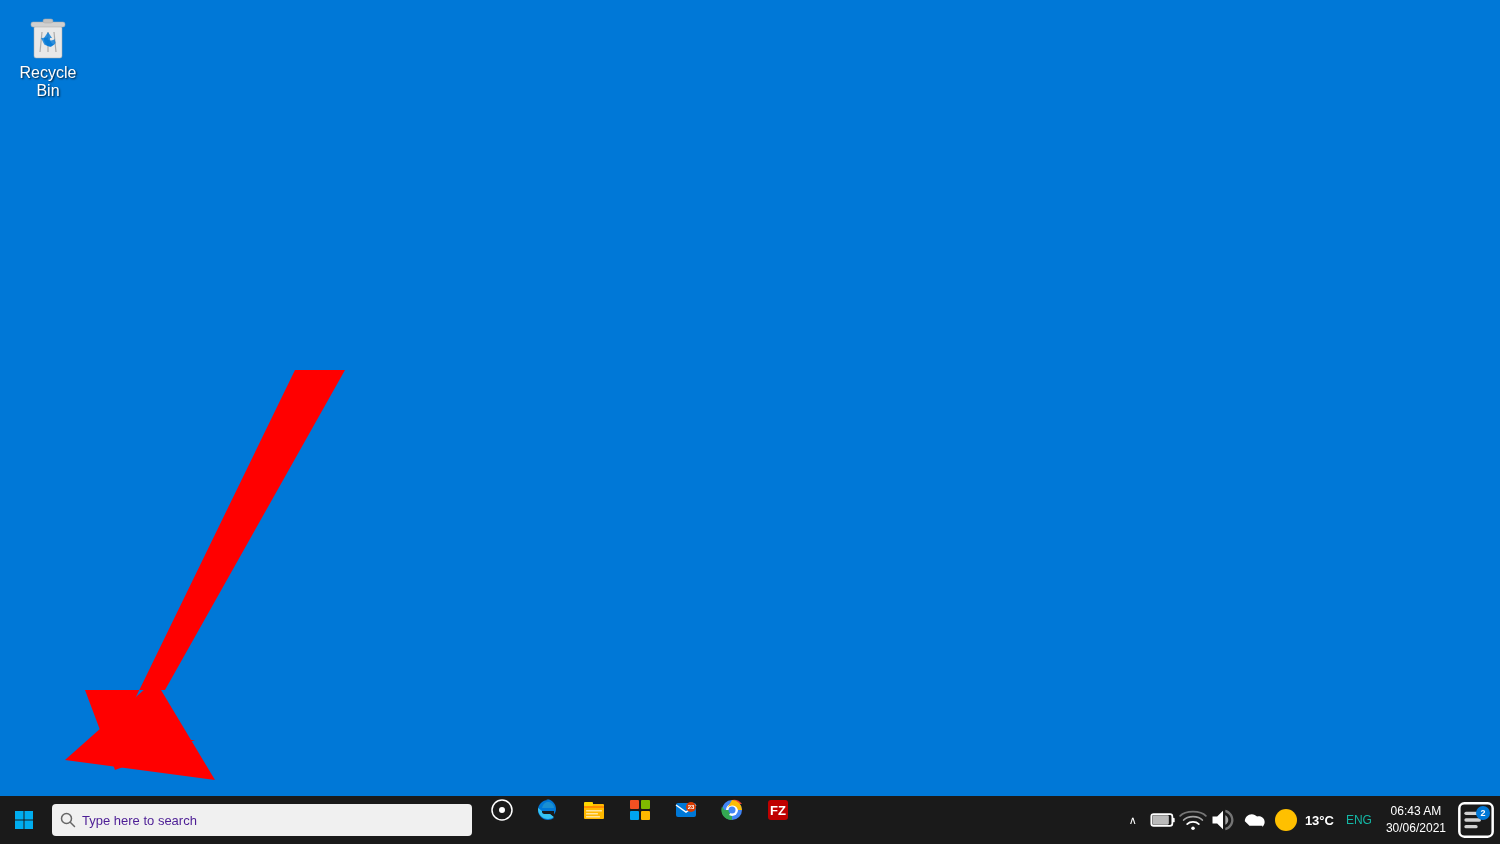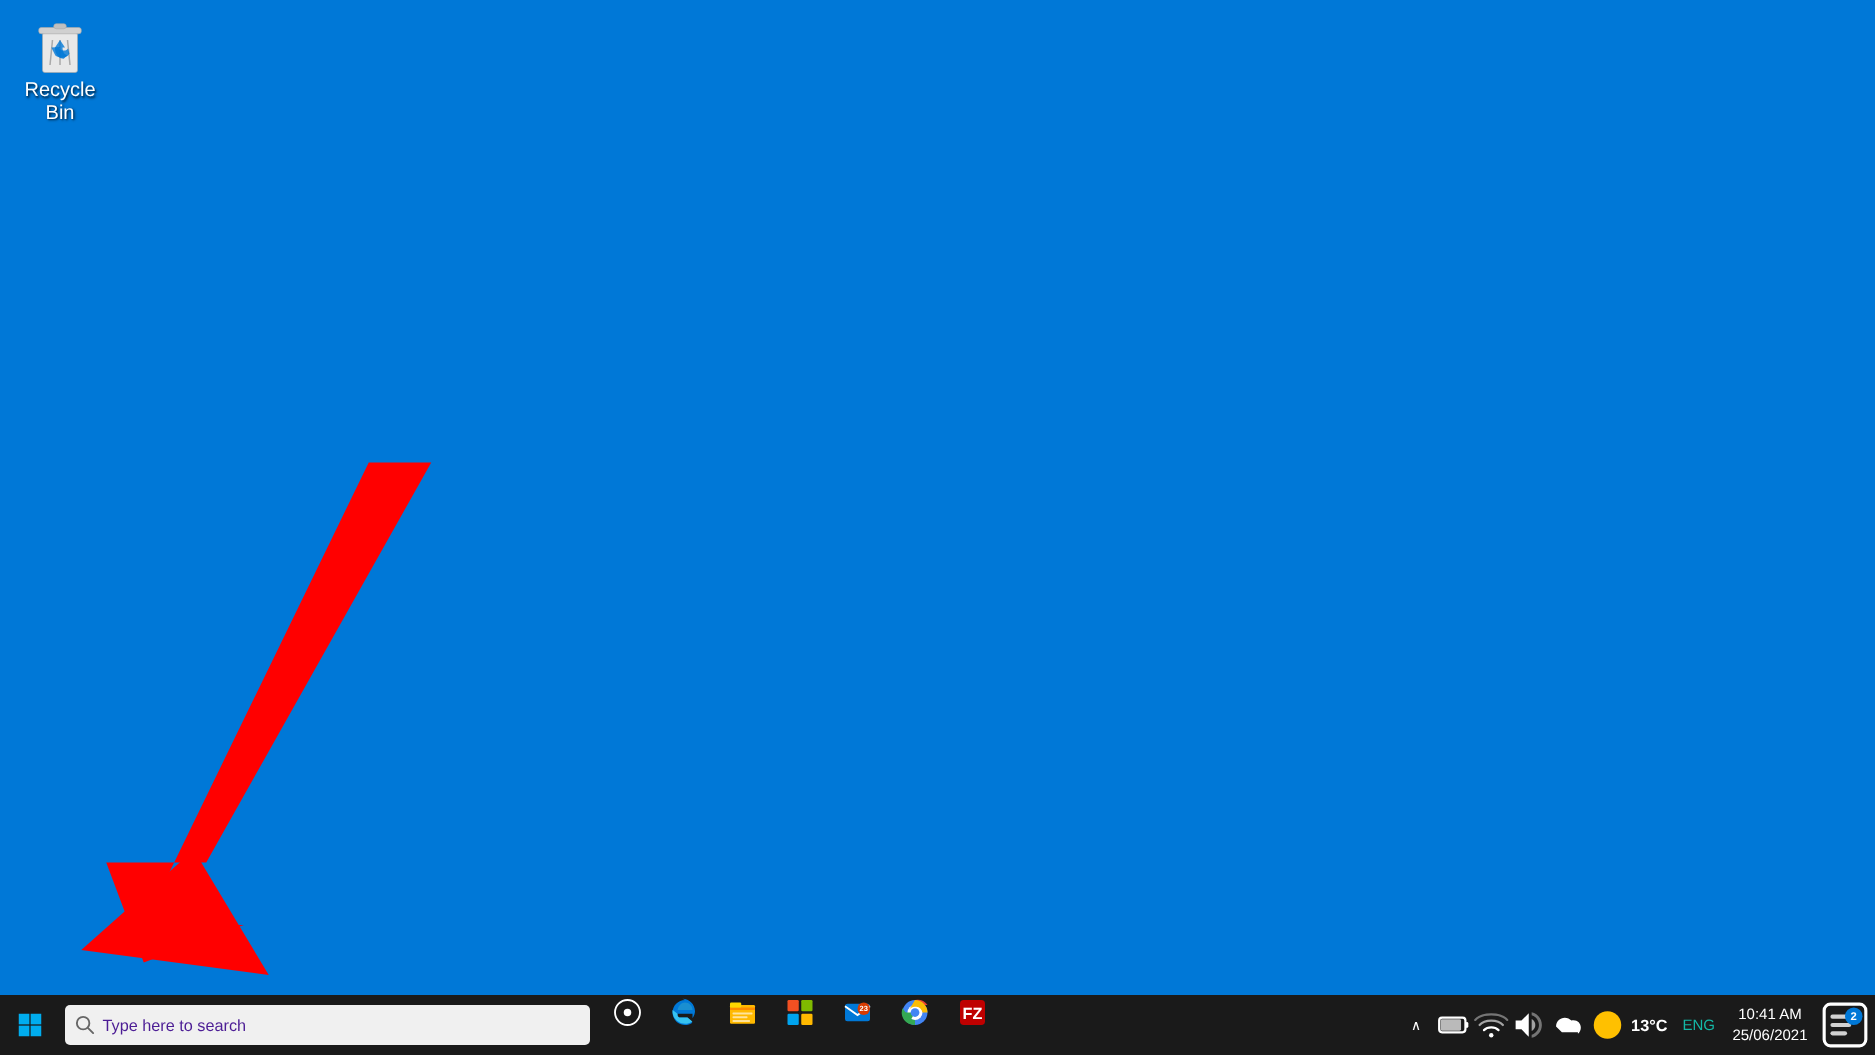--- a/index.html
+++ b/index.html
@@ -376,22 +376,22 @@
     </div>
 
     <div id="weather-widget">
       <div class="sun-icon"></div>
       <span>13°C</span>
     </div>
 
     <div id="eng-label">ENG</div>
 
     <div id="clock-area">
-      <span>10:41 AM</span>
-      <span>25/06/2021</span>
+      <span>06:43 AM</span>
+      <span>30/06/2021</span>
     </div>
 
     <div id="notification-icon">
       <svg viewBox="0 0 24 24" fill="none" xmlns="http://www.w3.org/2000/svg">
         <rect x="2" y="2" width="20" height="20" rx="3" stroke="white" stroke-width="1.5" fill="none"></rect>
         <rect x="5" y="7" width="14" height="2" rx="1" fill="white" opacity="0.8"></rect>
         <rect x="5" y="11" width="10" height="2" rx="1" fill="white" opacity="0.8"></rect>
         <rect x="5" y="15" width="8" height="2" rx="1" fill="white" opacity="0.8"></rect>
       </svg>
       <div class="notif-badge">2</div>

